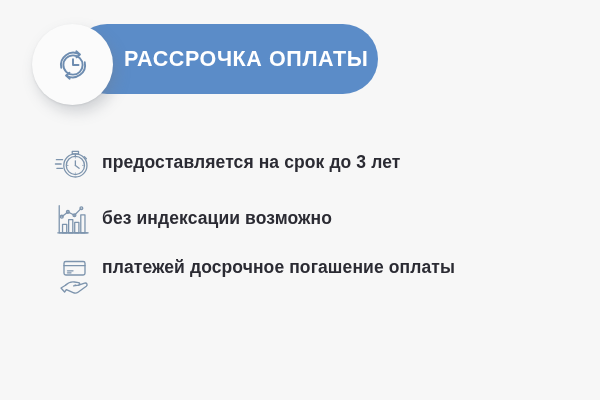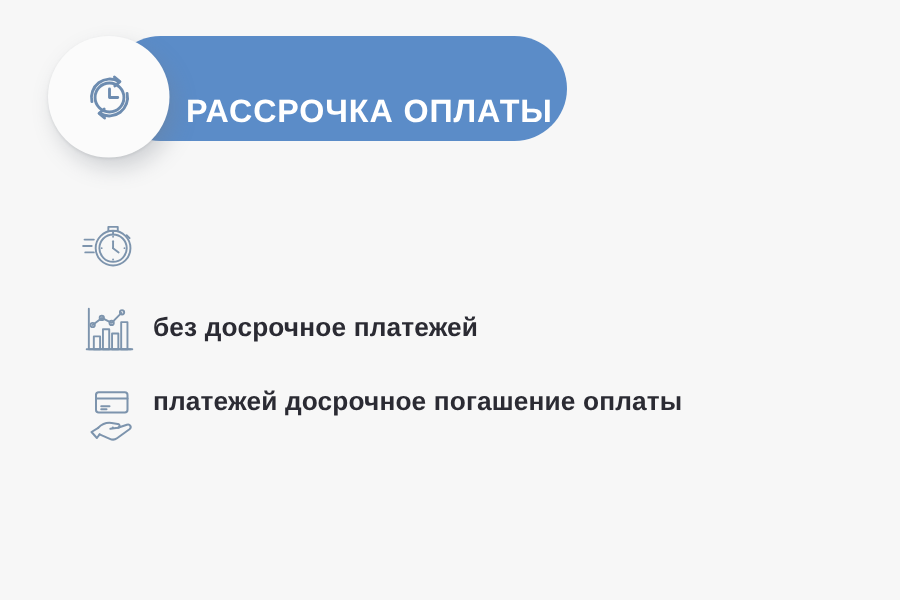--- a/index.html
+++ b/index.html
@@ -38,21 +38,21 @@
     width: 306px;
     height: 70px;
     background: #5b8cc8;
     border-radius: 35px;
     box-sizing: border-box;
   }
 
   .header-title {
     position: absolute;
     left: 92px;
-    top: 37px;
+    top: 22px;
     width: 250px;
     font-size: 21.5px;
     font-weight: bold;
     letter-spacing: 0.6px;
     color: #ffffff;
     line-height: 26px;
     white-space: nowrap;
   }
 
   .header-badge {
@@ -172,20 +172,21 @@
 
           <path d="M22.5 21.5 L22.5 16.6"></path>
           <path d="M22.5 21.5 L26.4 24.5"></path>
 
           <circle cx="22.5" cy="13.5" r="0.65" fill="#7d94ad" stroke="none"></circle>
           <circle cx="30.5" cy="21.5" r="0.65" fill="#7d94ad" stroke="none"></circle>
           <circle cx="22.5" cy="29.5" r="0.65" fill="#7d94ad" stroke="none"></circle>
           <circle cx="14.5" cy="21.5" r="0.65" fill="#7d94ad" stroke="none"></circle>
         </svg>
       </span>
+      <span class="feature-text">предоставляется на срок до 3 лет</span>
     </div>
 
     <div class="feature-row">
       <span class="feature-icon">
         <svg width="38" height="38" viewBox="0 0 40 40" fill="none" stroke="#7d94ad" stroke-width="1.35" stroke-linecap="round" stroke-linejoin="round">
 
           <path d="M5.5 5 V33.5 H35"></path>
 
           <path d="M4 33.5 H36"></path>
 
@@ -195,21 +196,21 @@
           <rect x="28.2" y="14.5" width="4.4" height="19"></rect>
 
           <path d="M8.2 16.5 L14.6 11.5 L21.5 15.0 L28.4 8.0"></path>
 
           <circle cx="8.2" cy="16.5" r="1.5"></circle>
           <circle cx="14.6" cy="11.5" r="1.5"></circle>
           <circle cx="21.5" cy="15.0" r="1.5"></circle>
           <circle cx="28.8" cy="7.6" r="1.5"></circle>
         </svg>
       </span>
-      <span class="feature-text">без досрочное платежей</span>
+      <span class="feature-text">без индексации возможно</span>
     </div>
 
     <div class="feature-row two-line">
       <span class="feature-icon">
         <svg width="40" height="40" viewBox="0 0 40 40" fill="none" stroke="#7d94ad" stroke-width="1.35" stroke-linecap="round" stroke-linejoin="round">
 
           <rect x="11" y="4.5" width="21" height="13.5" rx="1.8"></rect>
           <path d="M11 8.6 H32"></path>
           <path d="M14.5 13.8 H20"></path>
           <path d="M14.5 15.8 H18"></path>

